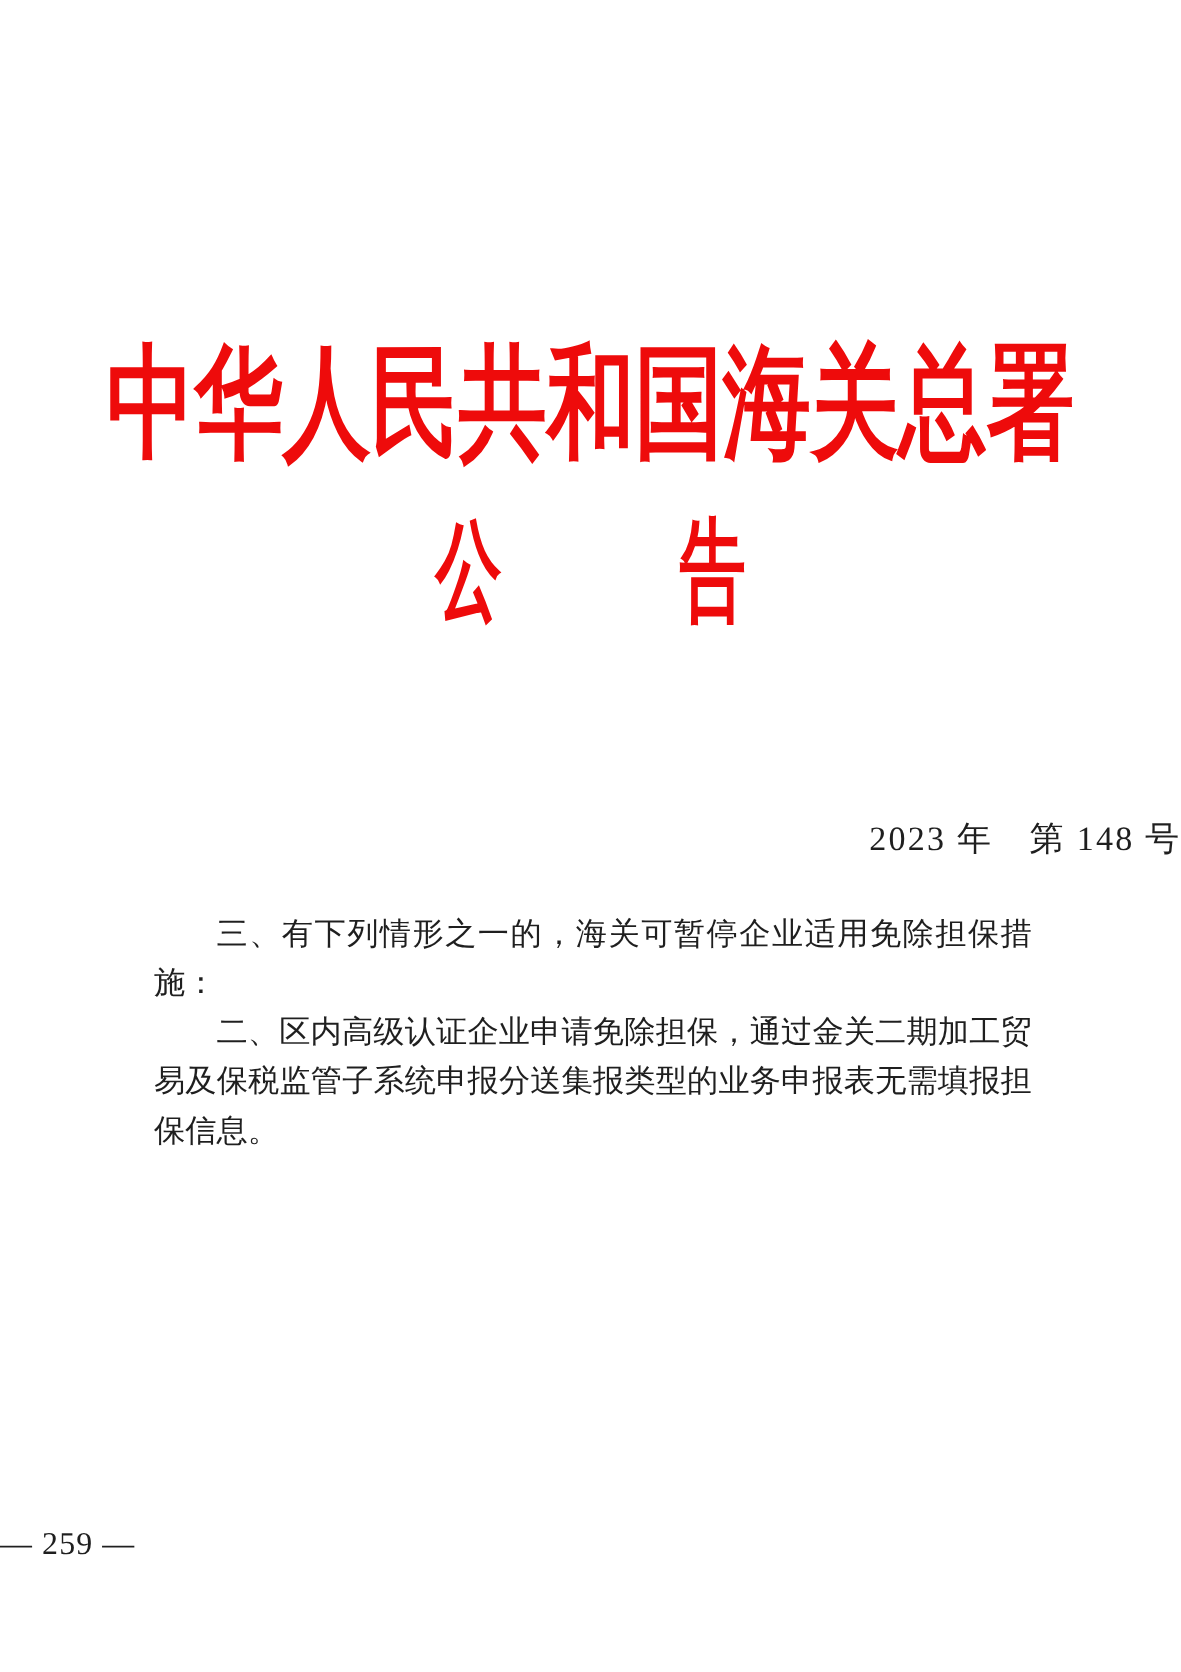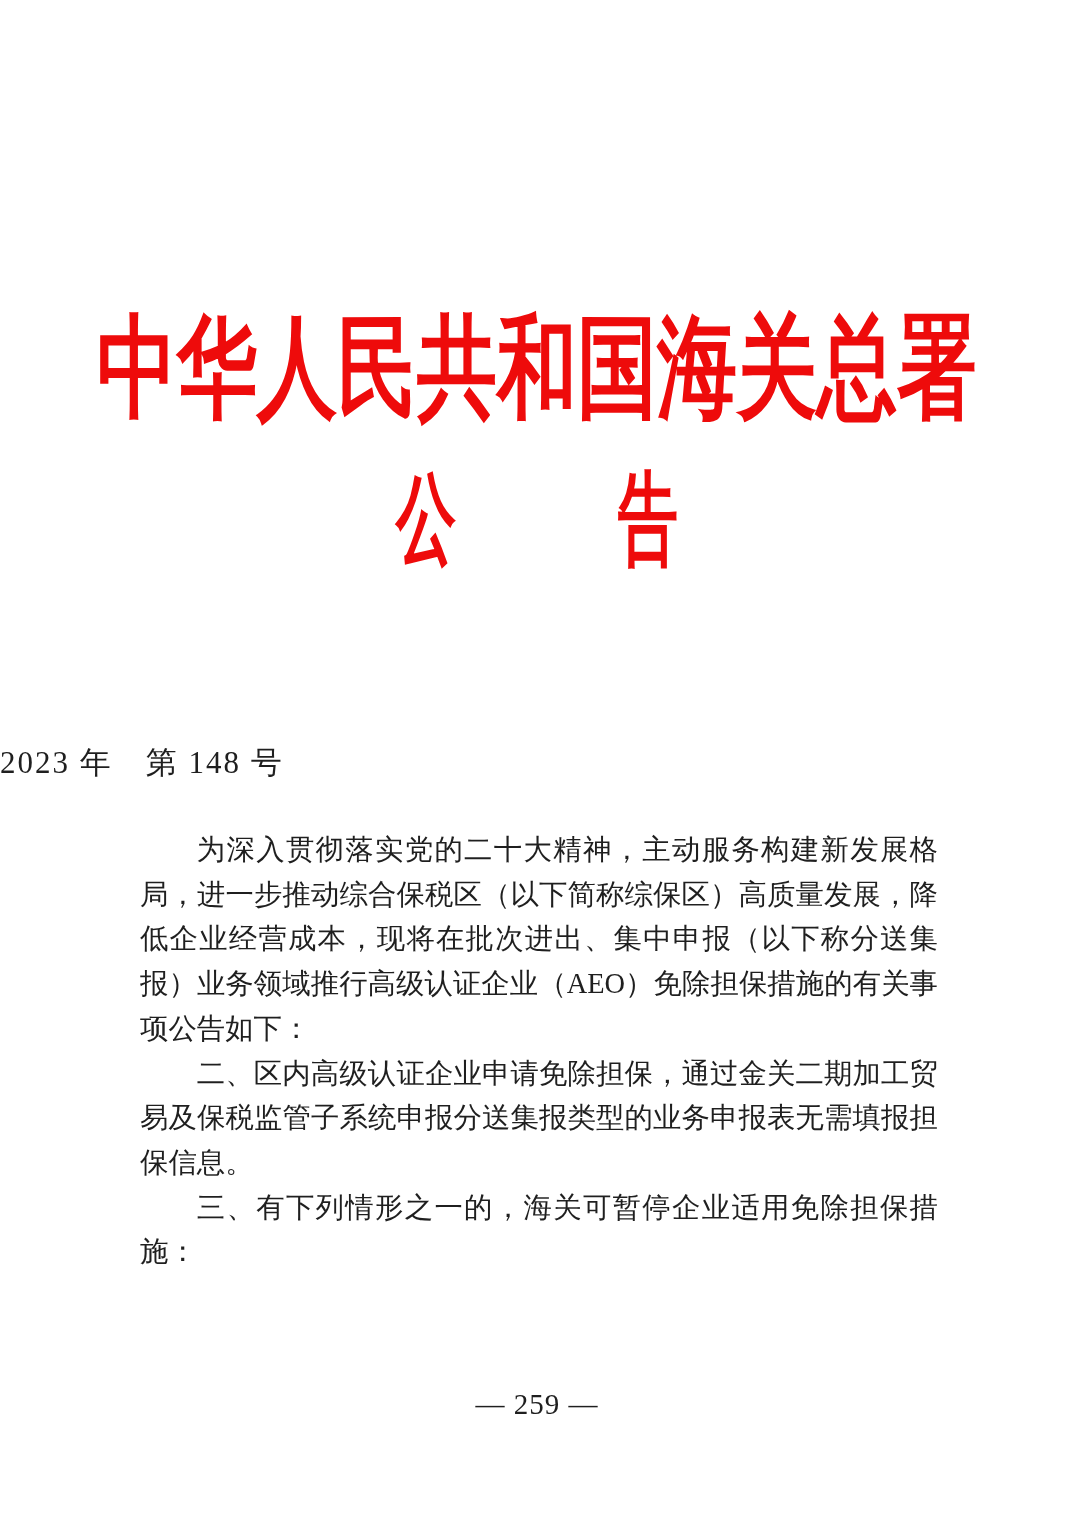--- a/index.html
+++ b/index.html
@@ -40,21 +40,21 @@
     line-height:60px;
     white-space:nowrap;
     transform:scaleY(1.65);
     transform-origin:top center;
     letter-spacing:14px;
     text-indent:14px; 
   }
   .doc-number{
     position:absolute;
     top:745px; left:0; width:100%;
-    text-align:left;
+    text-align:right;
     font-size:31px;
     line-height:36px;
     letter-spacing:2px;
     color:var(--ink);
   }
   .body-text{
     position:absolute;
     top:828px; left:140px;
     width:798px;
     font-size:28.4px;
@@ -63,35 +63,33 @@
     text-justify:inter-ideograph;
     color:var(--ink);
   }
   .body-text p{
     text-indent:2em;
     margin:0;
   }
   .page-number{
     position:absolute;
     top:1388px; left:0; width:100%;
-    text-align:center;
     font-size:29px;
     line-height:32px;
     letter-spacing:1px;
     color:var(--ink);
   }
 </style>
 </head>
 <body>
 
 <div class="issuer-title">中华人民共和国海关总署</div>
 
 <div class="announcement-title">公　　告</div>
 
 <div class="doc-number">2023 年　第 148 号</div>
 
 <div class="body-text">
-  <p>为深入贯彻落实党的二十大精神，主动服务构建新发展格局，进一步推动综合保税区（以下简称综保区）高质量发展，降低企业经营成本，现将在批次进出、集中申报（以下称分送集报）业务领域推行高级认证企业（AEO）免除担保措施的有关事项公告如下：</p>
+  <p>三、有下列情形之一的，海关可暂停企业适用免除担保措施：</p>
   <p>二、区内高级认证企业申请免除担保，通过金关二期加工贸易及保税监管子系统申报分送集报类型的业务申报表无需填报担保信息。</p>
-  <p>三、有下列情形之一的，海关可暂停企业适用免除担保措施：</p>
 </div>
 
 <div class="page-number">— 259 —</div>
 
 </body></html>

